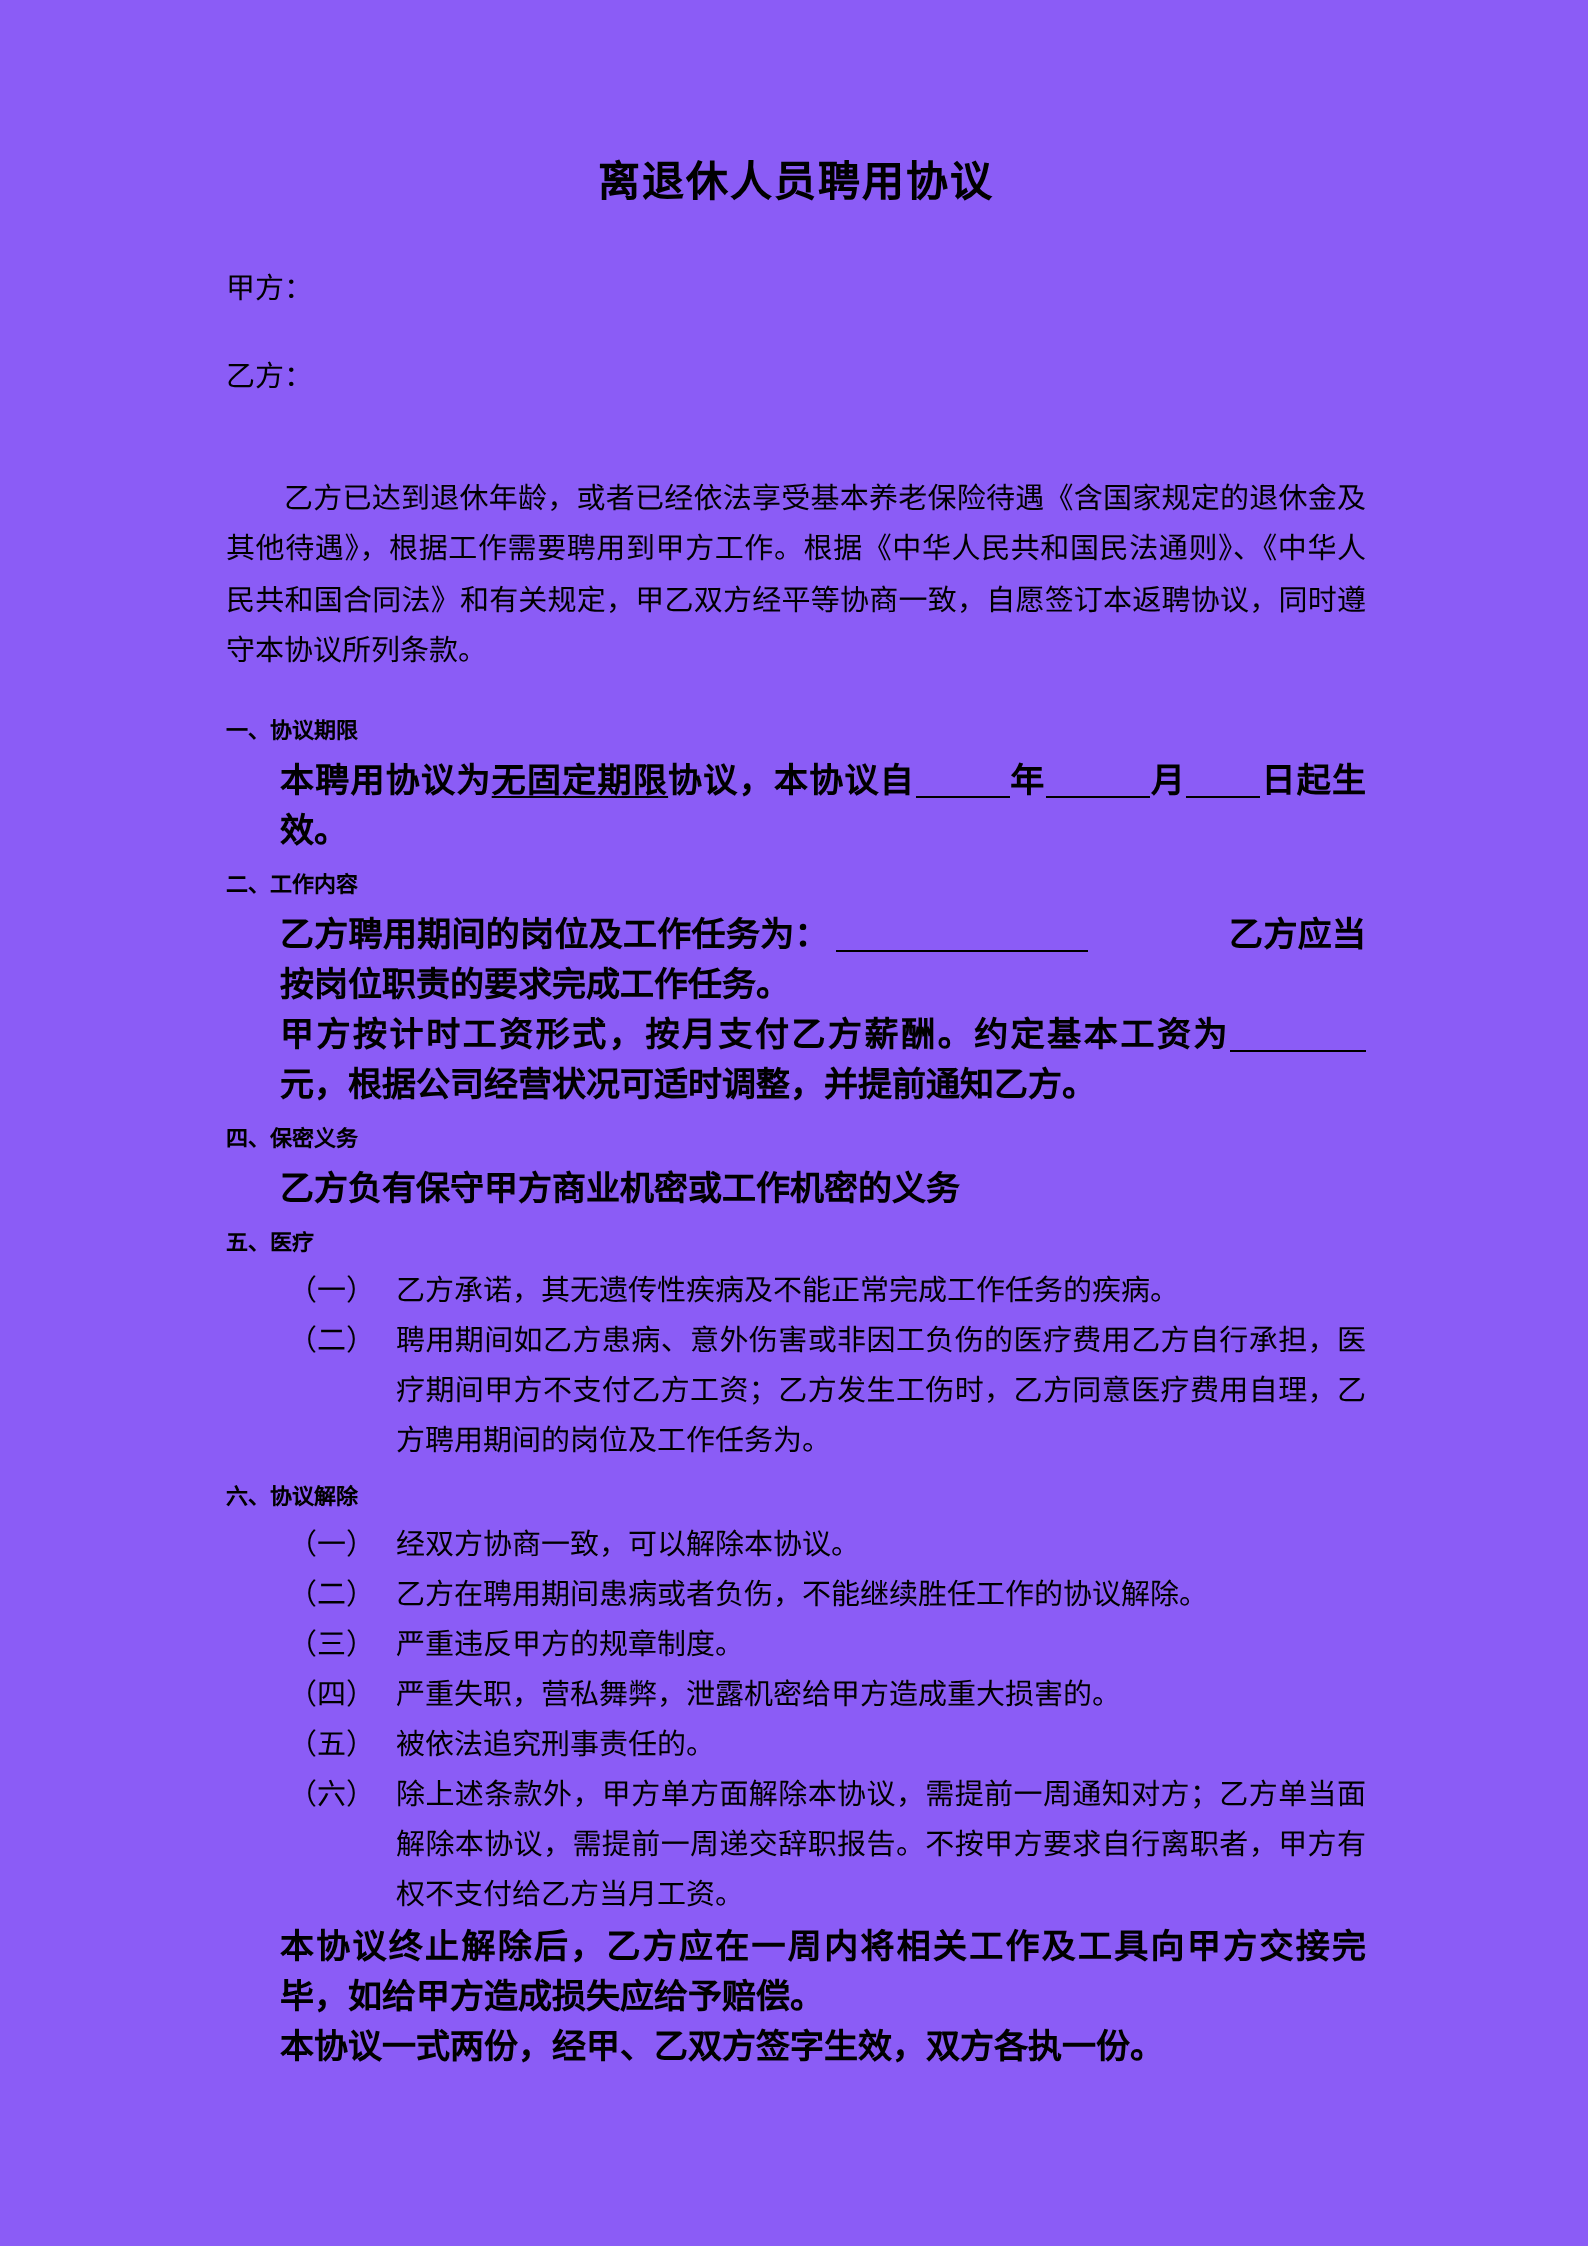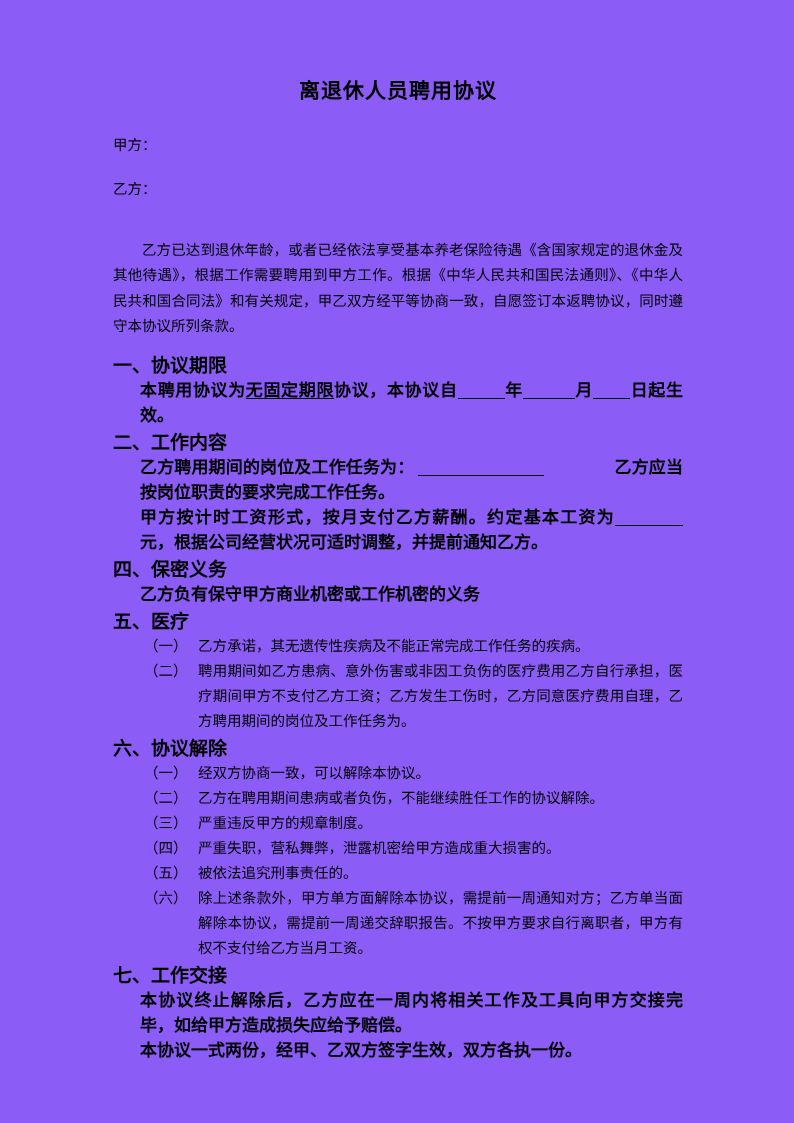--- a/index.html
+++ b/index.html
@@ -50,21 +50,21 @@
     font-size: 14.5px;
     line-height: 25.5px;
     text-indent: 2em;
     text-align: justify;
     text-justify: inter-ideograph;
   }
 
   
   .section { margin-top: 0; }
   .sec-head {
-    font-size: 19px;
+    font-size: 11px;
     font-weight: bold;
     line-height: 24px;
     margin-top: 3px;
   }
   .sec-body {
     font-size: 17px;
     line-height: 25px;
     padding-left: 27px;
     text-align: justify;
     text-justify: inter-ideograph;
@@ -175,21 +175,20 @@
         <span class="sub-marker">（五）</span>
         <span class="sub-text">被依法追究刑事责任的。</span>
       </div>
       <div class="sub-item">
         <span class="sub-marker">（六）</span>
         <span class="sub-text">除上述条款外，甲方单方面解除本协议，需提前一周通知对方；乙方单当面解除本协议，需提前一周递交辞职报告。不按甲方要求自行离职者，甲方有权不支付给乙方当月工资。</span>
       </div>
     </div>
 
     <div class="section">
-      <div class="sec-head">七、工作交接</div>
       <div class="sec-body">本协议终止解除后，乙方应在一周内将相关工作及工具向甲方交接完毕，如给甲方造成损失应给予赔偿。</div>
     </div>
 
     <div class="section">
       <div class="sec-body">本协议一式两份，经甲、乙双方签字生效，双方各执一份。</div>
     </div>
 
   </div>
 </div>
 

